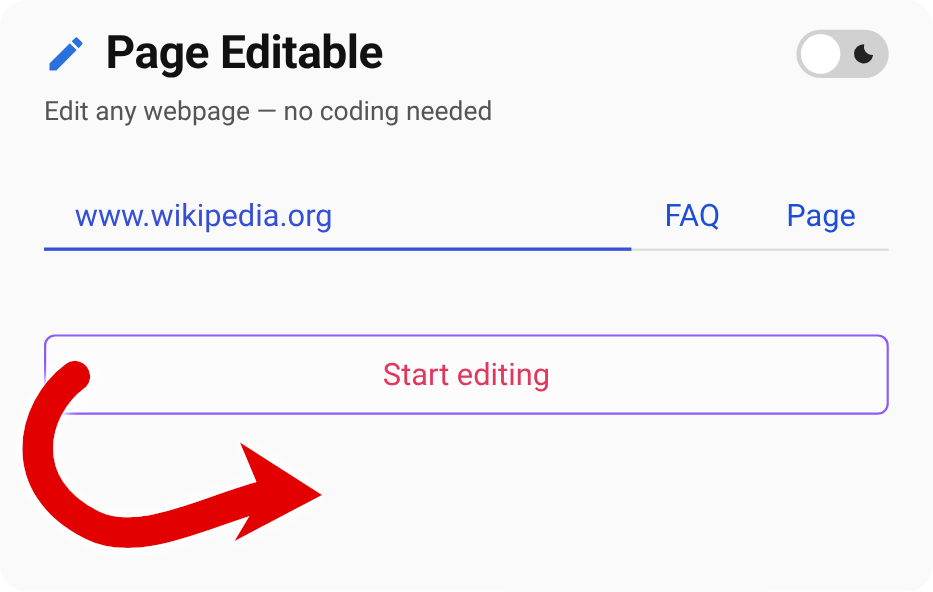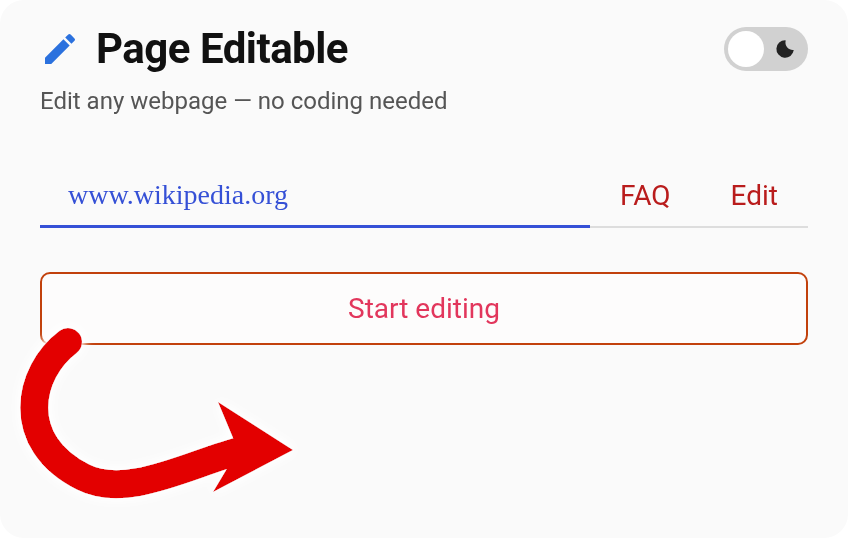--- a/index.html
+++ b/index.html
@@ -83,30 +83,29 @@
       margin-bottom: 52px;
     }
     .tabs {
       display: flex;
       border-bottom: 2px solid #ddd;
       margin-bottom: 44px;
     }
     .tab {
       padding: 12px 20px 14px 20px;
       font-size: 28px;
-      color: #b91c1c;
+      color: #1d4ed8;
       cursor: pointer;
       position: relative;
     }
     .tab-main {
       flex: 1;
       color: #3550d6;
       font-weight: 400;
       padding-left: 28px;
-      font-family: Liberation Serif, serif;
     }
     .tab-main::after {
       content: "";
       position: absolute;
       left: 0;
       right: 0;
       bottom: -2px;
       height: 3px;
       background: #3550d6;
     }
@@ -115,29 +114,30 @@
       padding-right: 30px;
       font-weight: 400;
     }
     .info-text {
       font-size: 26px;
       color: #666;
       margin-bottom: 28px;
     }
     .start-btn {
       width: 100%;
-      border: 2px solid #c2410c;
+      border: 2px solid #8b5cf6;
       background: #fdfcfc;
       border-radius: 10px;
       padding: 18px 0;
       font-size: 28px;
       color: #e2365c;
       text-align: center;
       cursor: pointer;
       font-family: inherit;
+      margin-top: 32px;
     }
     .arrow-overlay {
       position: absolute;
       left: 18px;
       top: 332px;
       width: 280px;
       height: 190px;
       pointer-events: none;
     }
     .arrow-overlay svg {
@@ -168,21 +168,21 @@
         </svg>
       </span>
     </div>
   </div>
 
   <p class="subtitle">Edit any webpage — no coding needed</p>
 
   <div class="tabs">
     <div class="tab tab-main">www.wikipedia.org</div>
     <div class="tab tab-faq">FAQ</div>
-    <div class="tab tab-about">Edit</div>
+    <div class="tab tab-about">Page</div>
   </div>
 
 
   <button class="start-btn">Start editing</button>
 
   <div class="arrow-overlay">
     <svg viewBox="0 0 280 190">
       <defs>
         <filter id="shadow" x="-30%" y="-30%" width="160%" height="160%">
           <feDropShadow dx="0" dy="0" stdDeviation="5" flood-color="#fff" flood-opacity="1"></feDropShadow>

